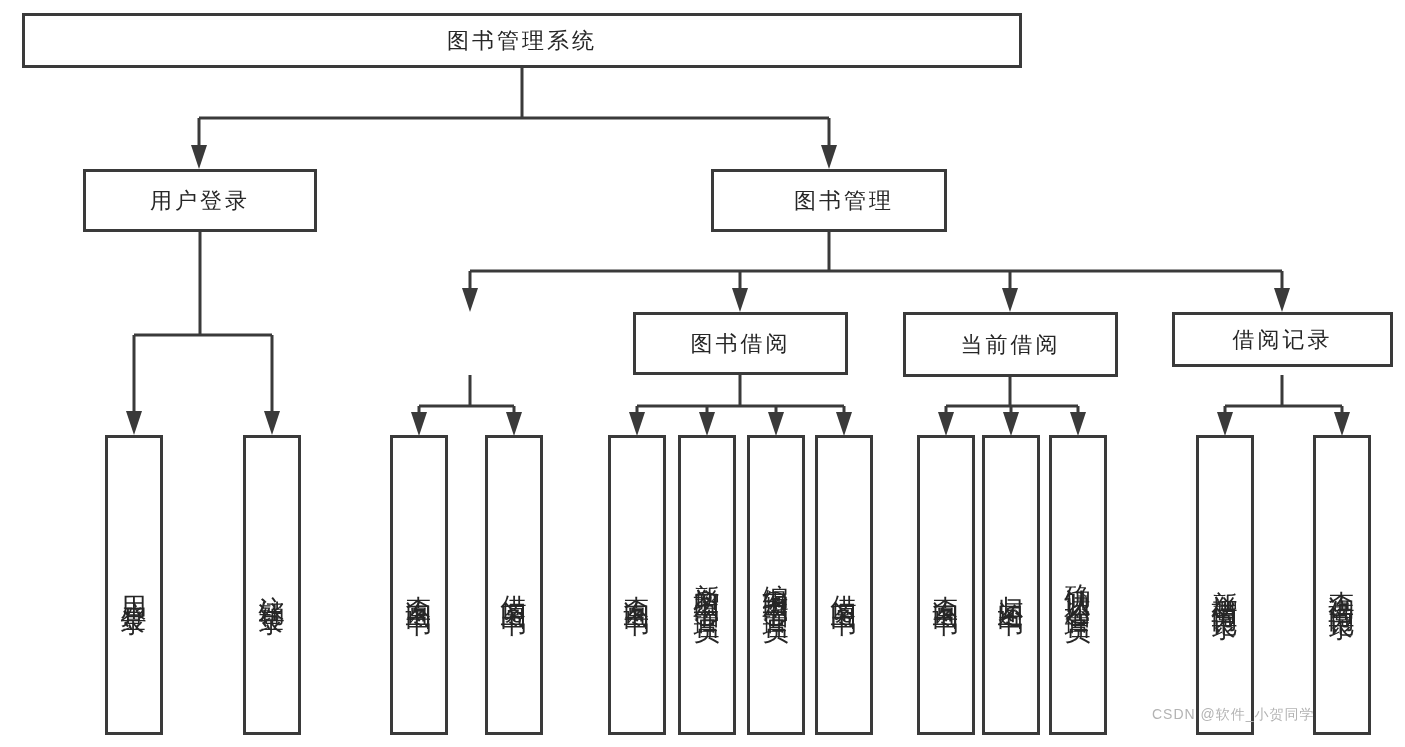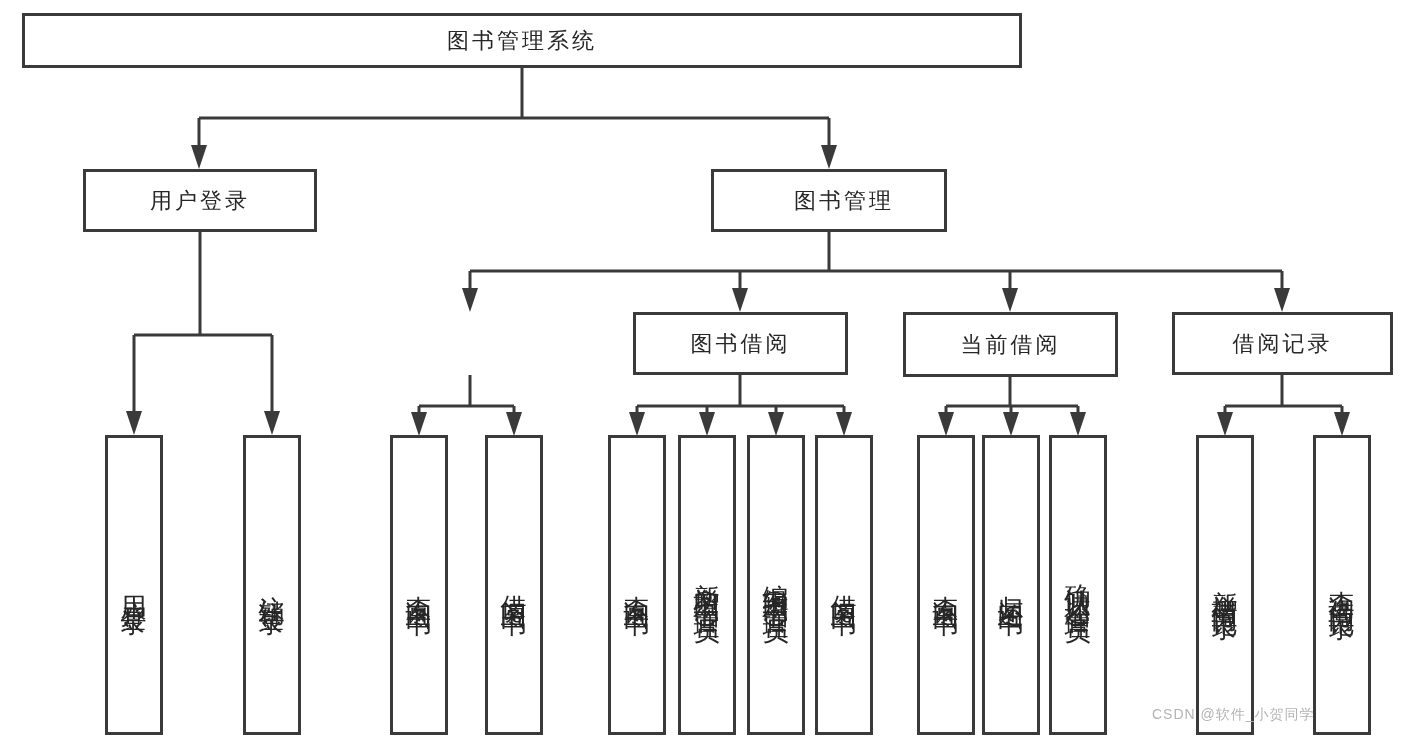--- a/index.html
+++ b/index.html
@@ -101,21 +101,21 @@
     </g>
   </svg>
 
   <div class="node horiz" style="left:22px; top:13px; width:1000px; height:55px;">图书管理系统</div>
 
   <div class="node horiz" style="left:83px; top:169px; width:234px; height:63px;">用户登录</div>
   <div class="node horiz" style="left:711px; top:169px; width:236px; height:63px;padding-left:30px;">图书管理</div>
 
   <div class="node horiz" style="left:633px; top:312px; width:215px; height:63px;">图书借阅</div>
   <div class="node horiz" style="left:903px; top:312px; width:215px; height:65px;">当前借阅</div>
-  <div class="node horiz" style="left:1172px; top:312px; width:221px; height:63px;">借阅记录</div>
+  <div class="node horiz" style="left:1172px; top:312px; width:221px; height:55px;">借阅记录</div>
 
   <div class="node vert" style="left:105px; top:435px; width:58px; height:300px;">用户登录</div>
   <div class="node vert" style="left:243px; top:435px; width:58px; height:300px;">注销登录</div>
 
   <div class="node vert" style="left:390px; top:435px; width:58px; height:300px;">查询图书</div>
   <div class="node vert" style="left:485px; top:435px; width:58px; height:300px;">借阅图书</div>
 
   <div class="node vert" style="left:608px; top:435px; width:58px; height:300px;">查询图书</div>
   <div class="node vert" style="left:678px; top:435px; width:58px; height:300px;">新增图书（管理员）</div>
   <div class="node vert" style="left:747px; top:435px; width:58px; height:300px;">编辑图书（管理员）</div>

